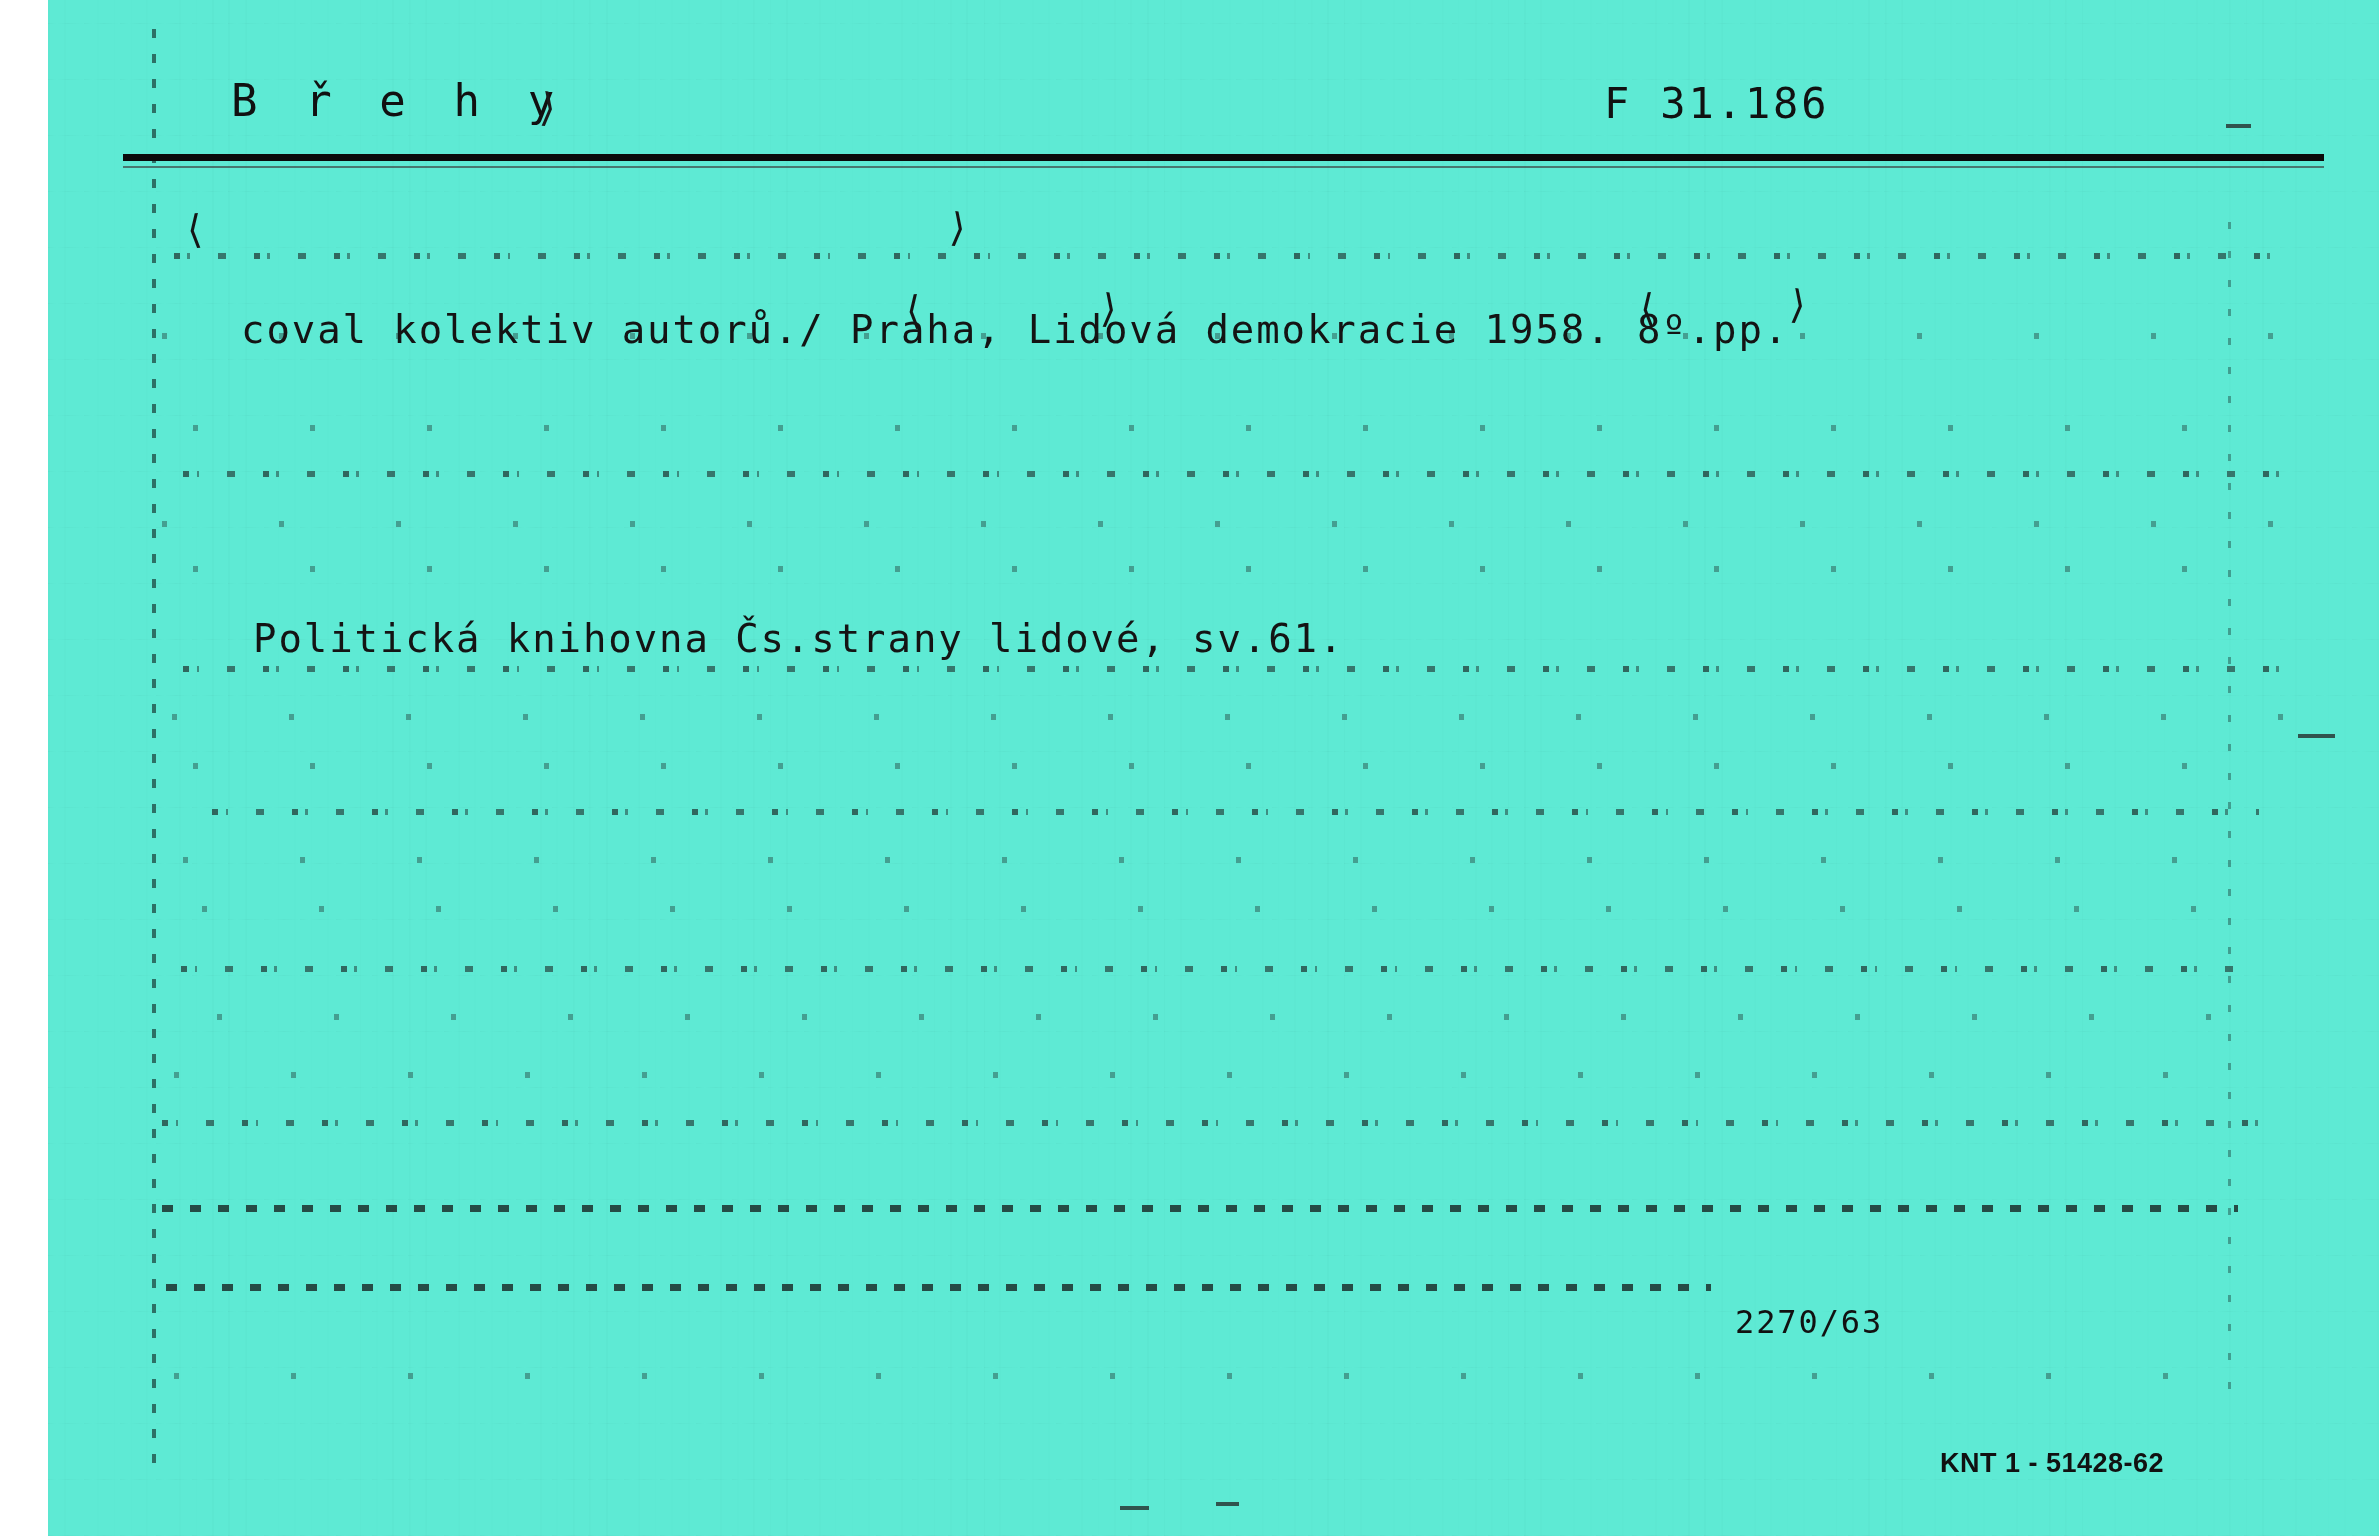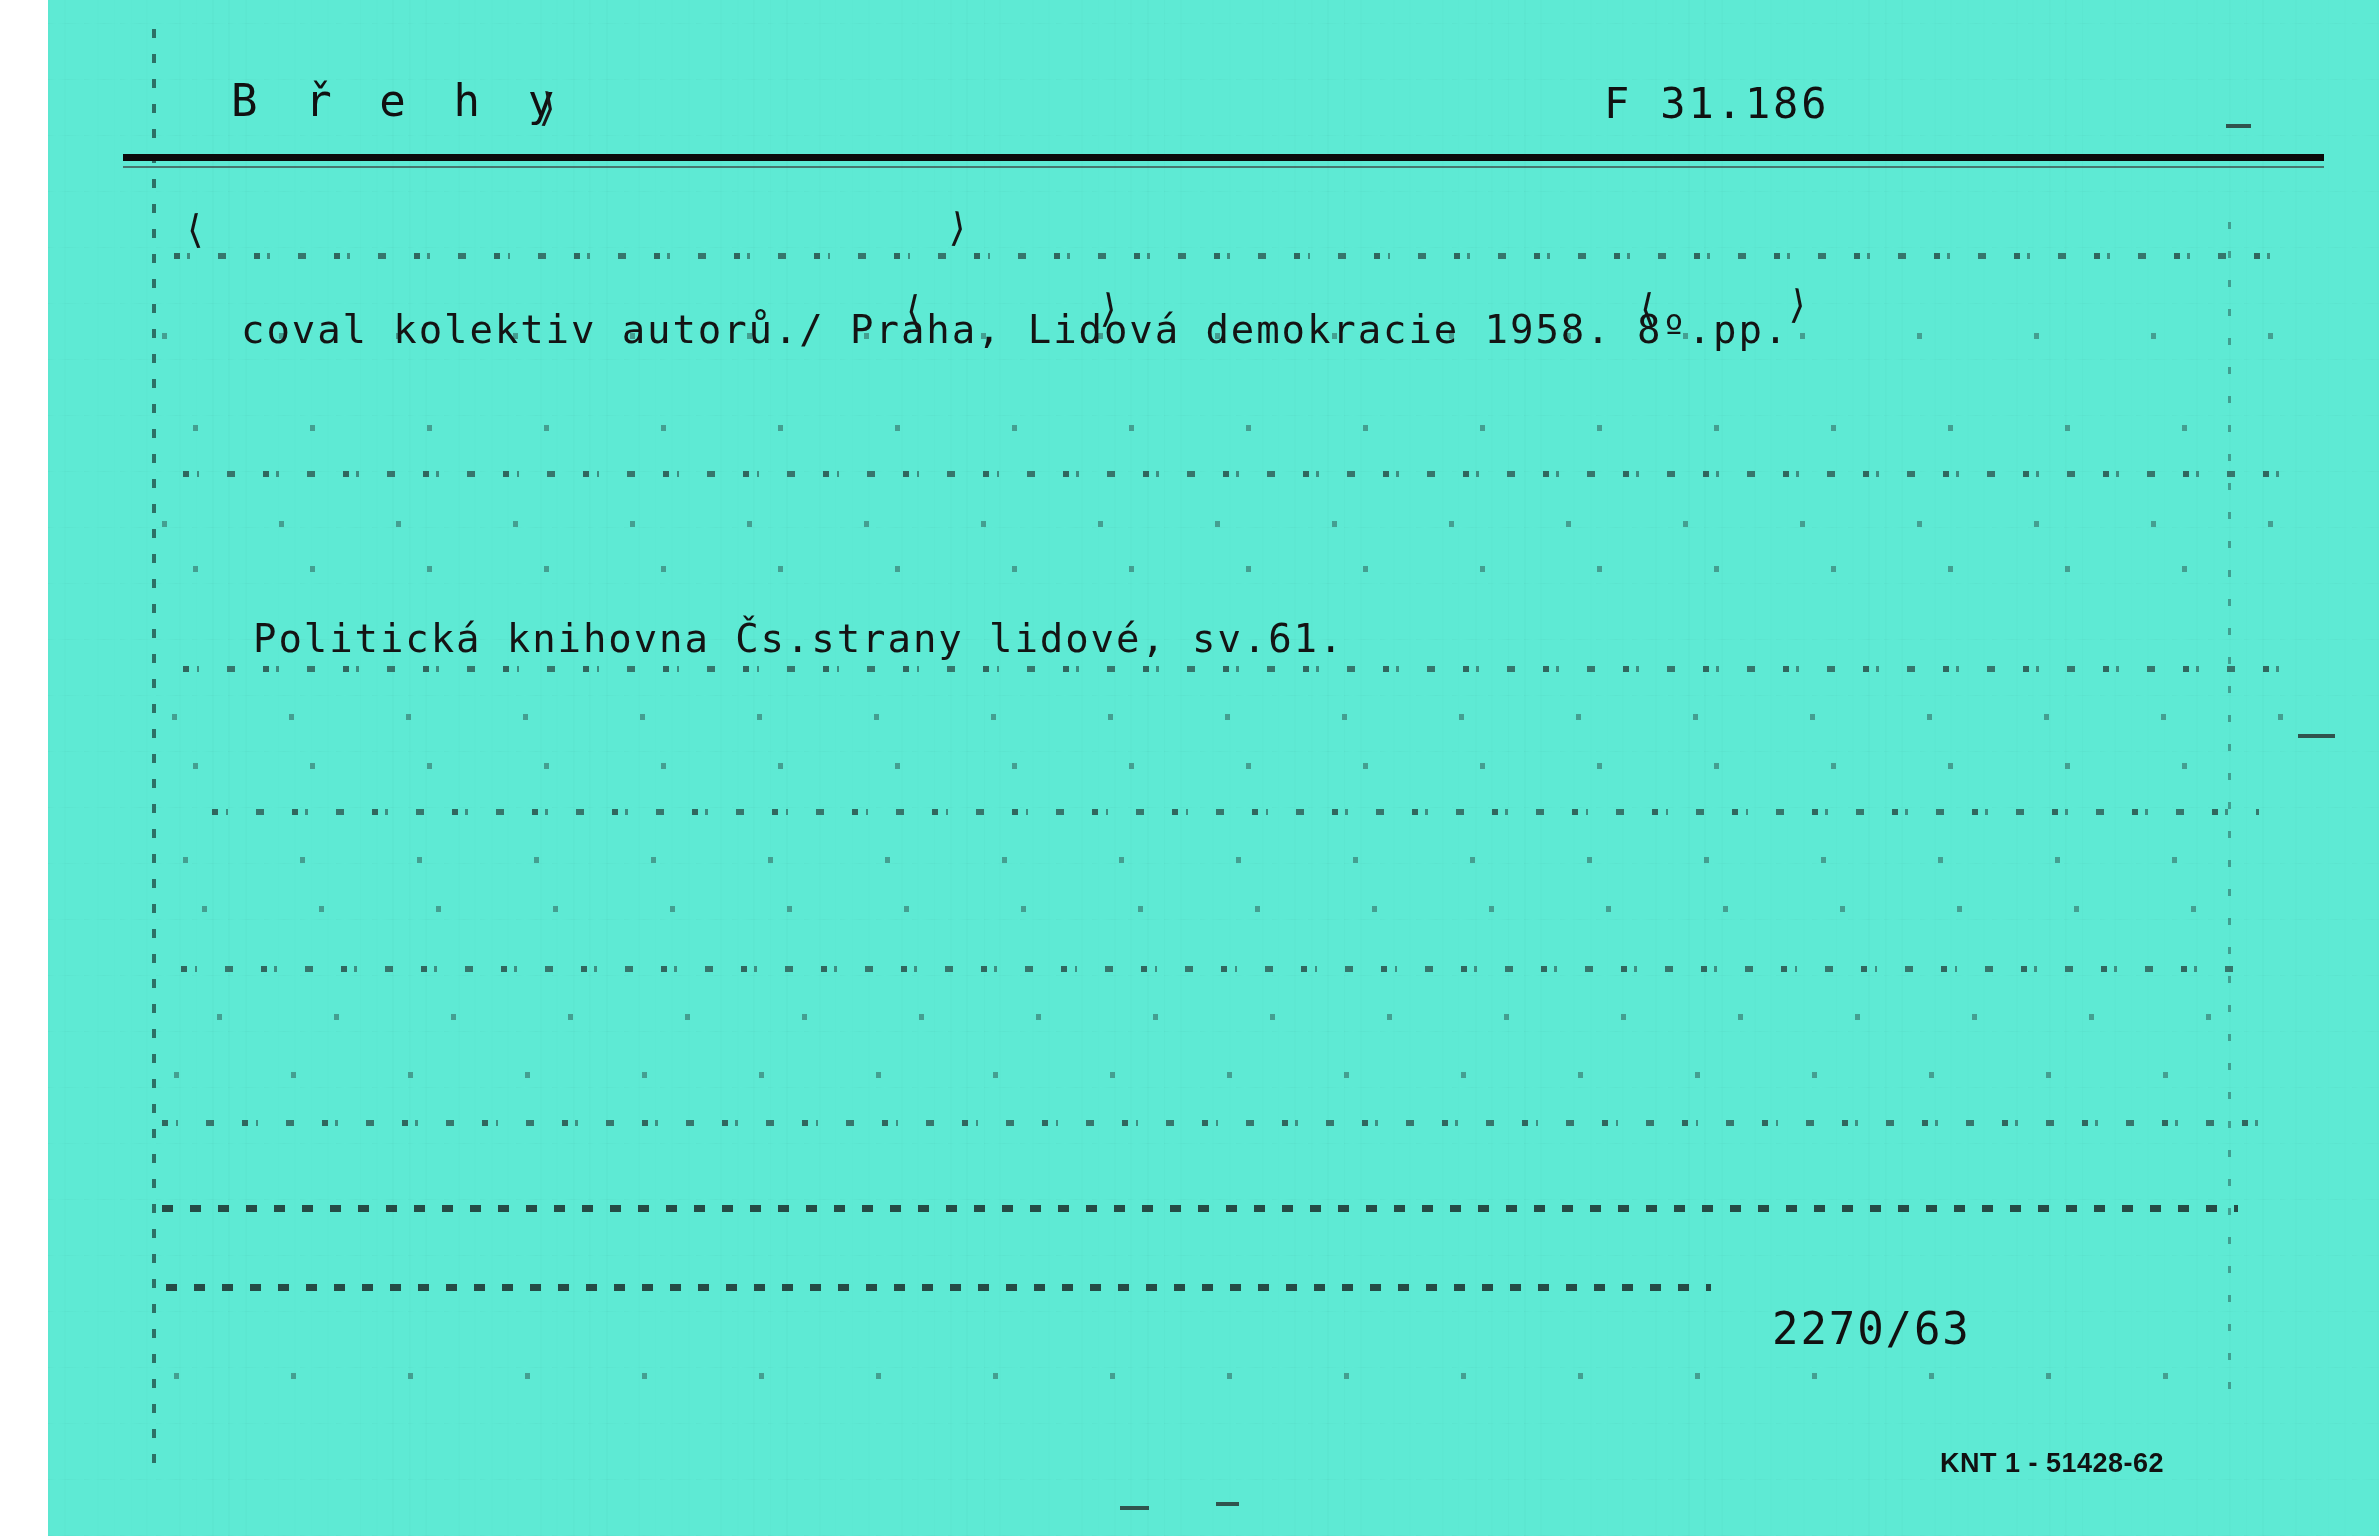--- a/index.html
+++ b/index.html
@@ -129,23 +129,23 @@
   }
   .m-open-1 { left: 135px; top: 207px; transform: rotate(-4deg); }
   .m-close-1 { left: 898px; top: 205px; transform: rotate(6deg); }
   .m-open-2 { left: 854px; top: 288px; transform: rotate(-4deg); }
   .m-close-2 { left: 1049px; top: 286px; transform: rotate(6deg); }
   .m-open-3 { left: 1588px; top: 286px; transform: rotate(-4deg); }
   .m-close-3 { left: 1738px; top: 282px; transform: rotate(6deg); }
 
   .acc-number {
     position: absolute;
-    left: 1724px;
+    left: 1687px;
     top: 1303px;
-    font-size: 44px;
+    font-size: 32px;
     letter-spacing: 1.9px;
     white-space: nowrap;
   }
 
   .printer-code {
     position: absolute;
     left: 1892px;
     top: 1448px;
     font-size: 27px;
     letter-spacing: 0.5px;

